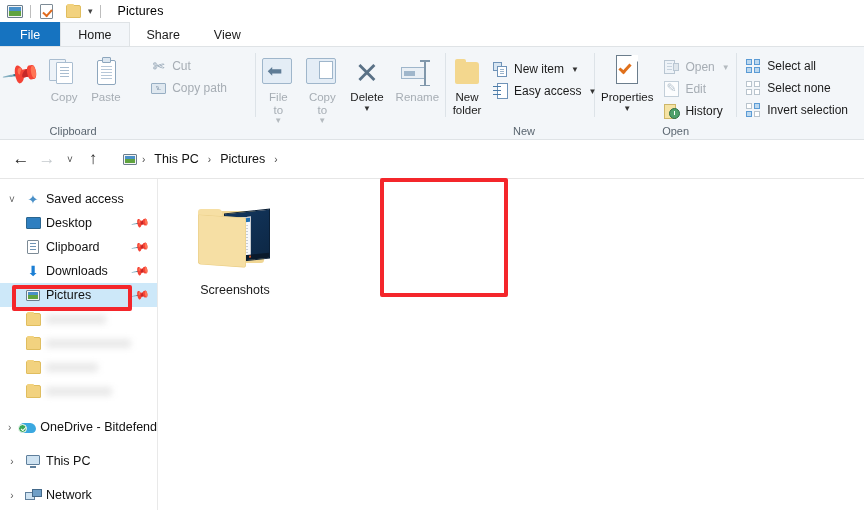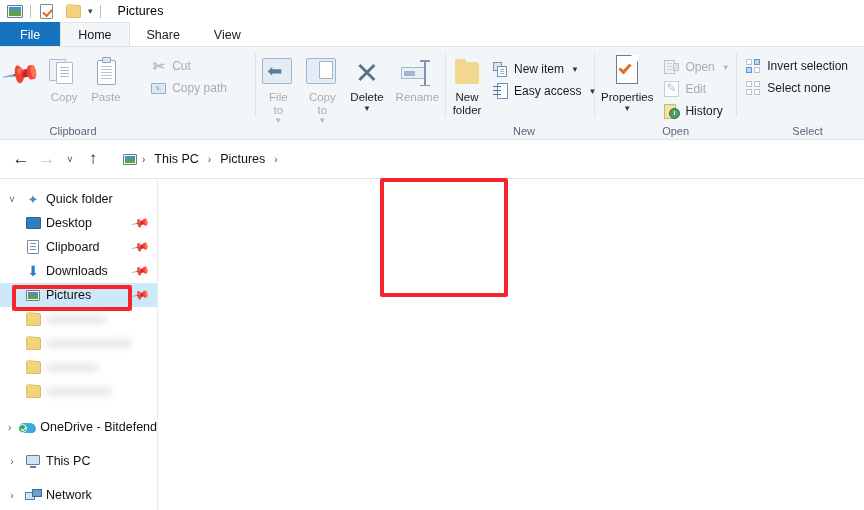--- a/index.html
+++ b/index.html
@@ -524,42 +524,52 @@
     </div>
 
     <div class="rdiv"></div>
 
     <div class="rgroup" style="width:130px">
       <div class="rbody">
         <div class="smallcol" style="padding-top:4px;padding-left:4px">
           <div class="smallbtn">
             <span class="sg">
                 <span class="sq4">
-                  <i class="e"></i>
                   <i></i>
                   <i></i>
-                  <i class="e"></i>
+                  <i></i>
+                  <i></i>
                 </span>
               </span>
-            <span>Invert selection</span>
+            <span>Select all</span>
           </div>
           <div class="smallbtn">
             <span class="sg">
                 <span class="sq4">
                   <i class="e"></i>
                   <i class="e"></i>
                   <i class="e"></i>
                   <i class="e"></i>
                 </span>
               </span>
             <span>Select none</span>
           </div>
-        </div>
-      </div>
-      <div class="rlabel" style="padding-left:14px">Select</div>
+          <div class="smallbtn">
+            <span class="sg">
+                <span class="sq4">
+                  <i class="e"></i>
+                  <i></i>
+                  <i></i>
+                  <i class="e"></i>
+                </span>
+              </span>
+            <span>Invert selection</span>
+          </div>
+        </div>
+      </div>
     </div>
 
   </div>
 
   <div class="addrbar" style="position:relative">
     <div class="navbtn">←</div>
     <div class="navbtn dis">→</div>
     <div class="navbtn small">˅</div>
     <div class="navbtn">↑</div>
     <div class="addrbox">
@@ -576,21 +586,21 @@
 
   <div class="bodywrap">
 
     <div class="sidebar">
 
       <div class="navrow">
         <span class="exp">˅</span>
         <span class="nico">
             <span class="ico-star">✦</span>
           </span>
-        <span class="ntxt">Quick folder</span>
+        <span class="ntxt">Saved access</span>
       </div>
 
       <div class="navrow child">
         <span class="nico">
             <span class="ico-desk"></span>
           </span>
         <span class="ntxt">Desktop</span>
         <span class="pin">📌</span>
       </div>
 
@@ -682,20 +692,42 @@
         <span class="ntxt">Network</span>
       </div>
 
     </div>
 
     <div class="content">
       <div class="grid">
 
 
 
+        <div class="fitem">
+          <span class="ibox">
+            <span class="folder2">
+              <span class="bkflap"></span>
+              <span class="thumb">
+                <span class="win">
+                    <span class="tbar"></span>
+                    <span class="sidep"></span>
+                    <span class="rows"></span>
+                  </span>
+                <span class="tskbr">
+                    <i style="left:14px"></i>
+                    <i style="left:19px"></i>
+                    <i style="left:24px"></i>
+                  </span>
+              </span>
+              <span class="tabb2"></span>
+              <span class="frontf"></span>
+            </span>
+          </span>
+          <span class="fname">Screenshots</span>
+        </div>
 
       </div>
     </div>
   </div>
 
   <div class="annot" style="left:12px;top:285px;width:120px;height:26px;"></div>
   <div class="annot" style="left:380px;top:178px;width:128px;height:119px;"></div>
 
 </div>
 

